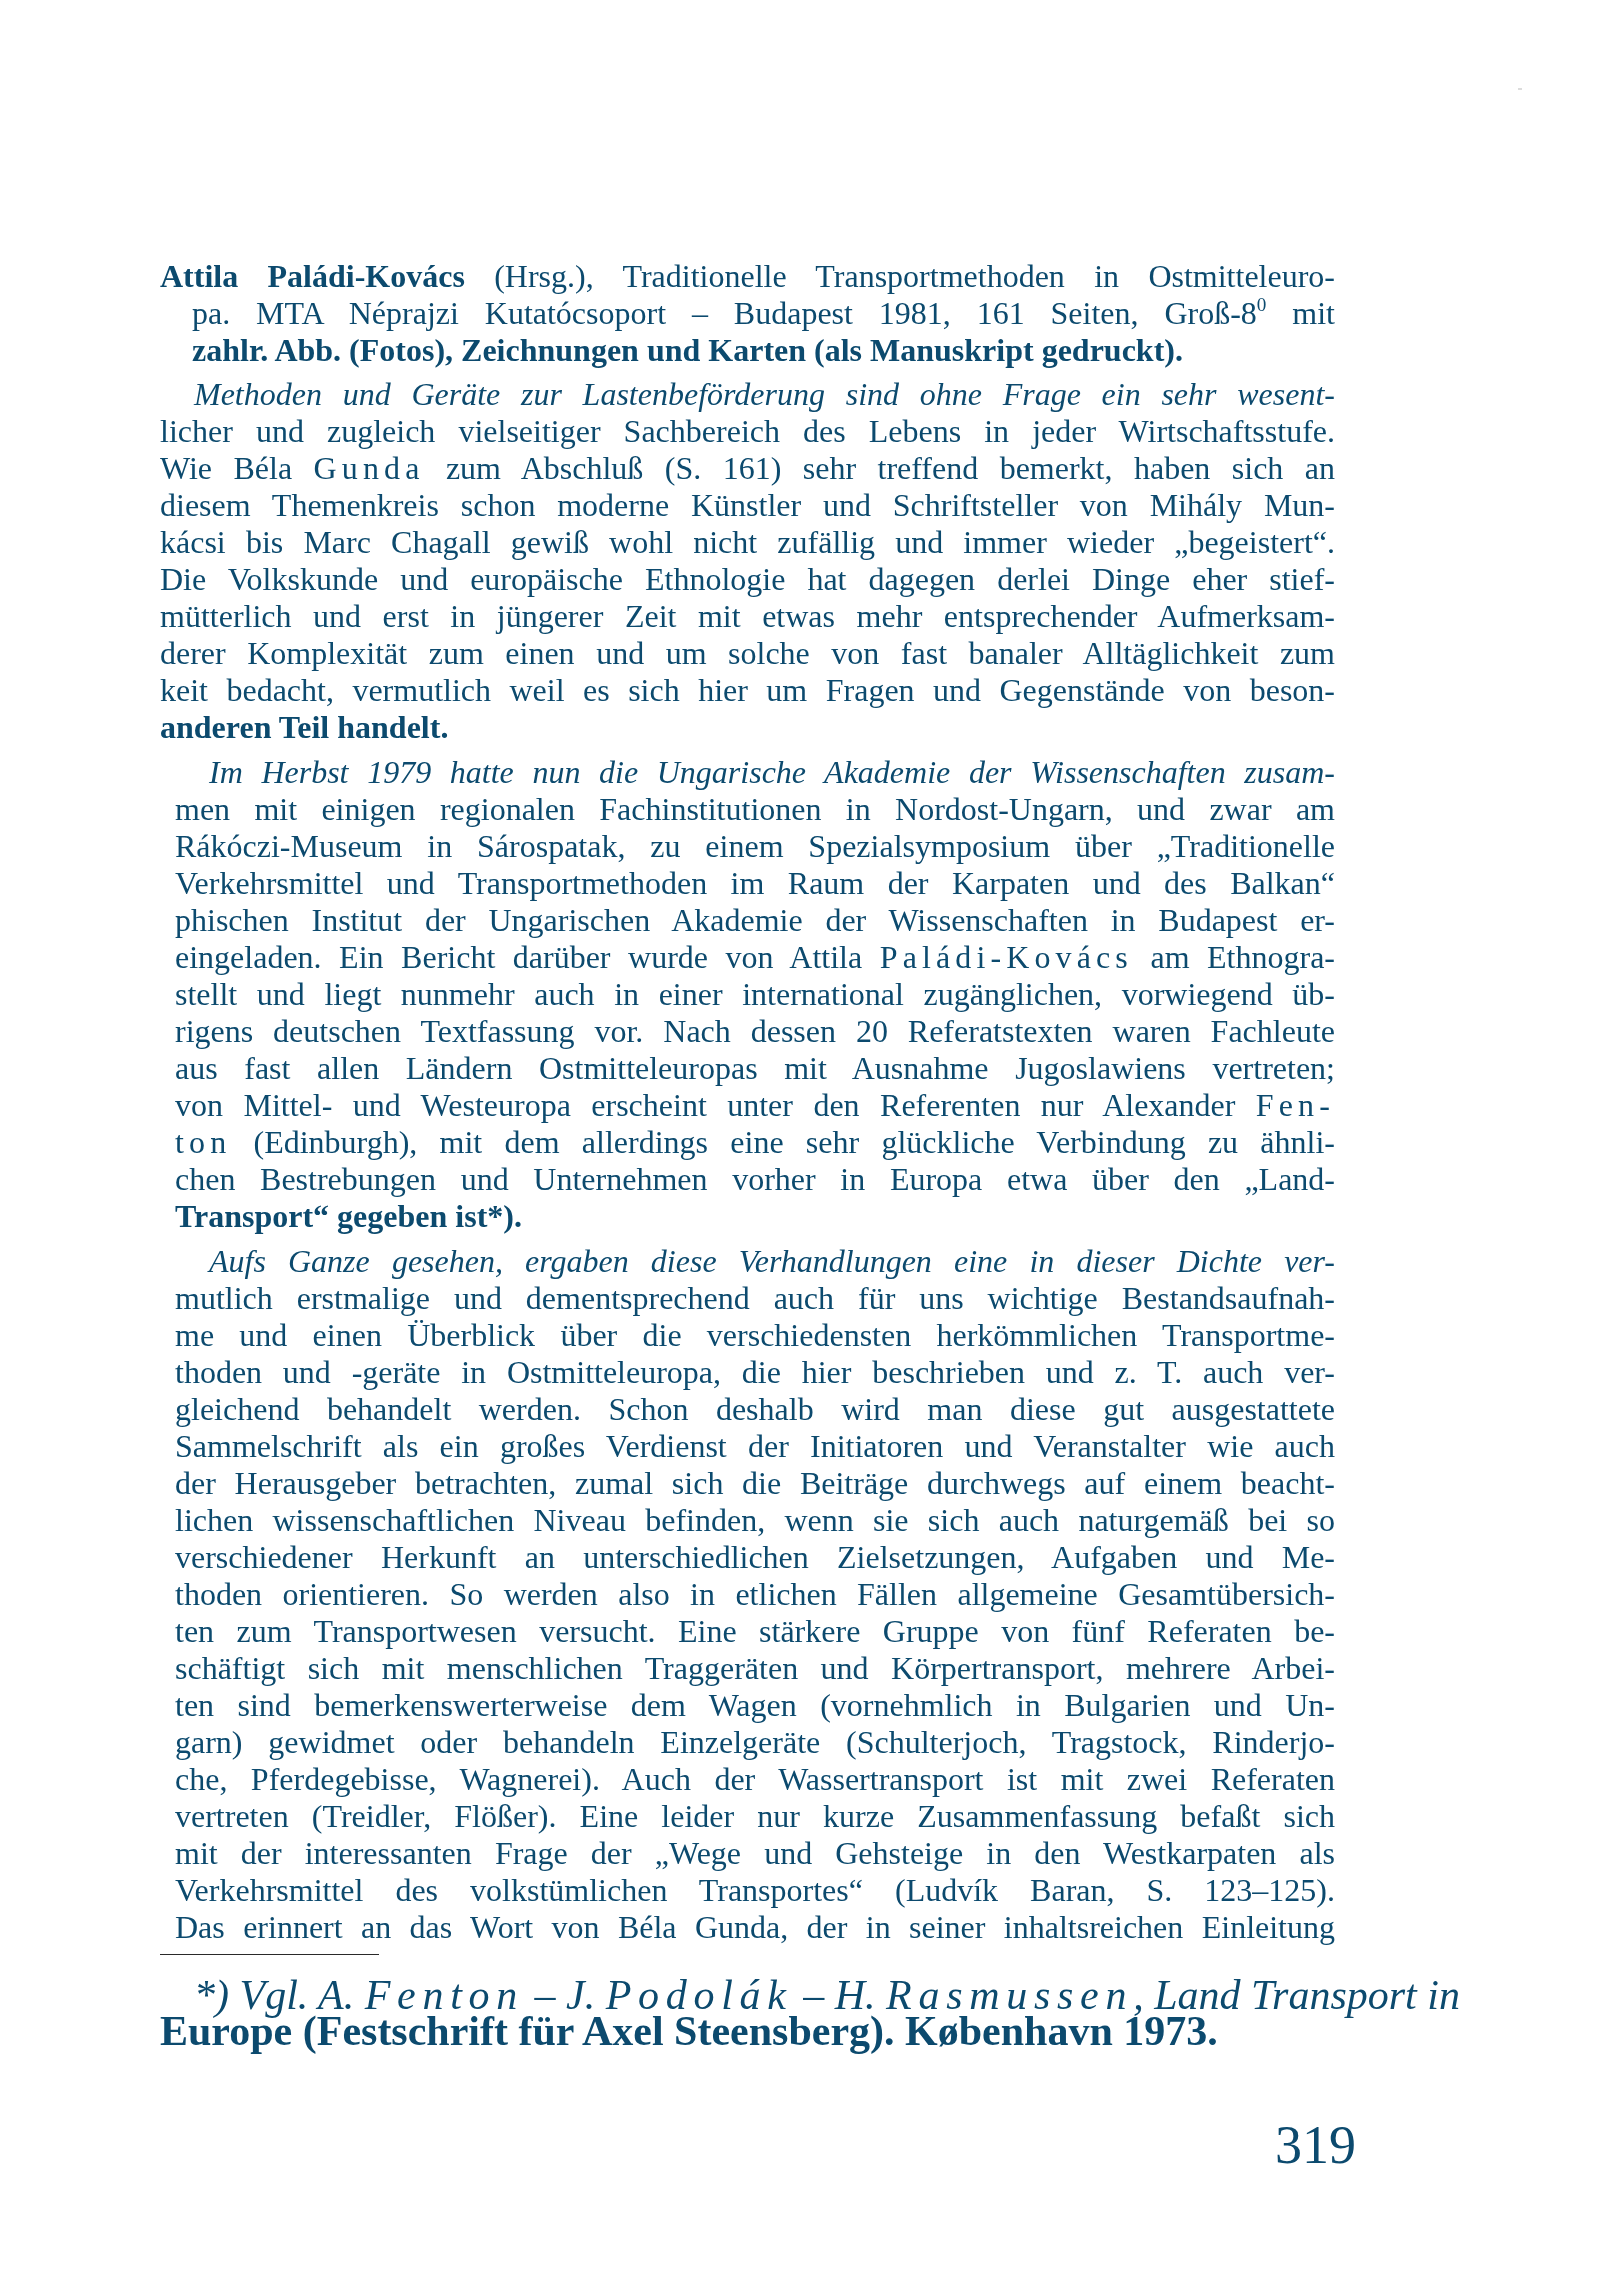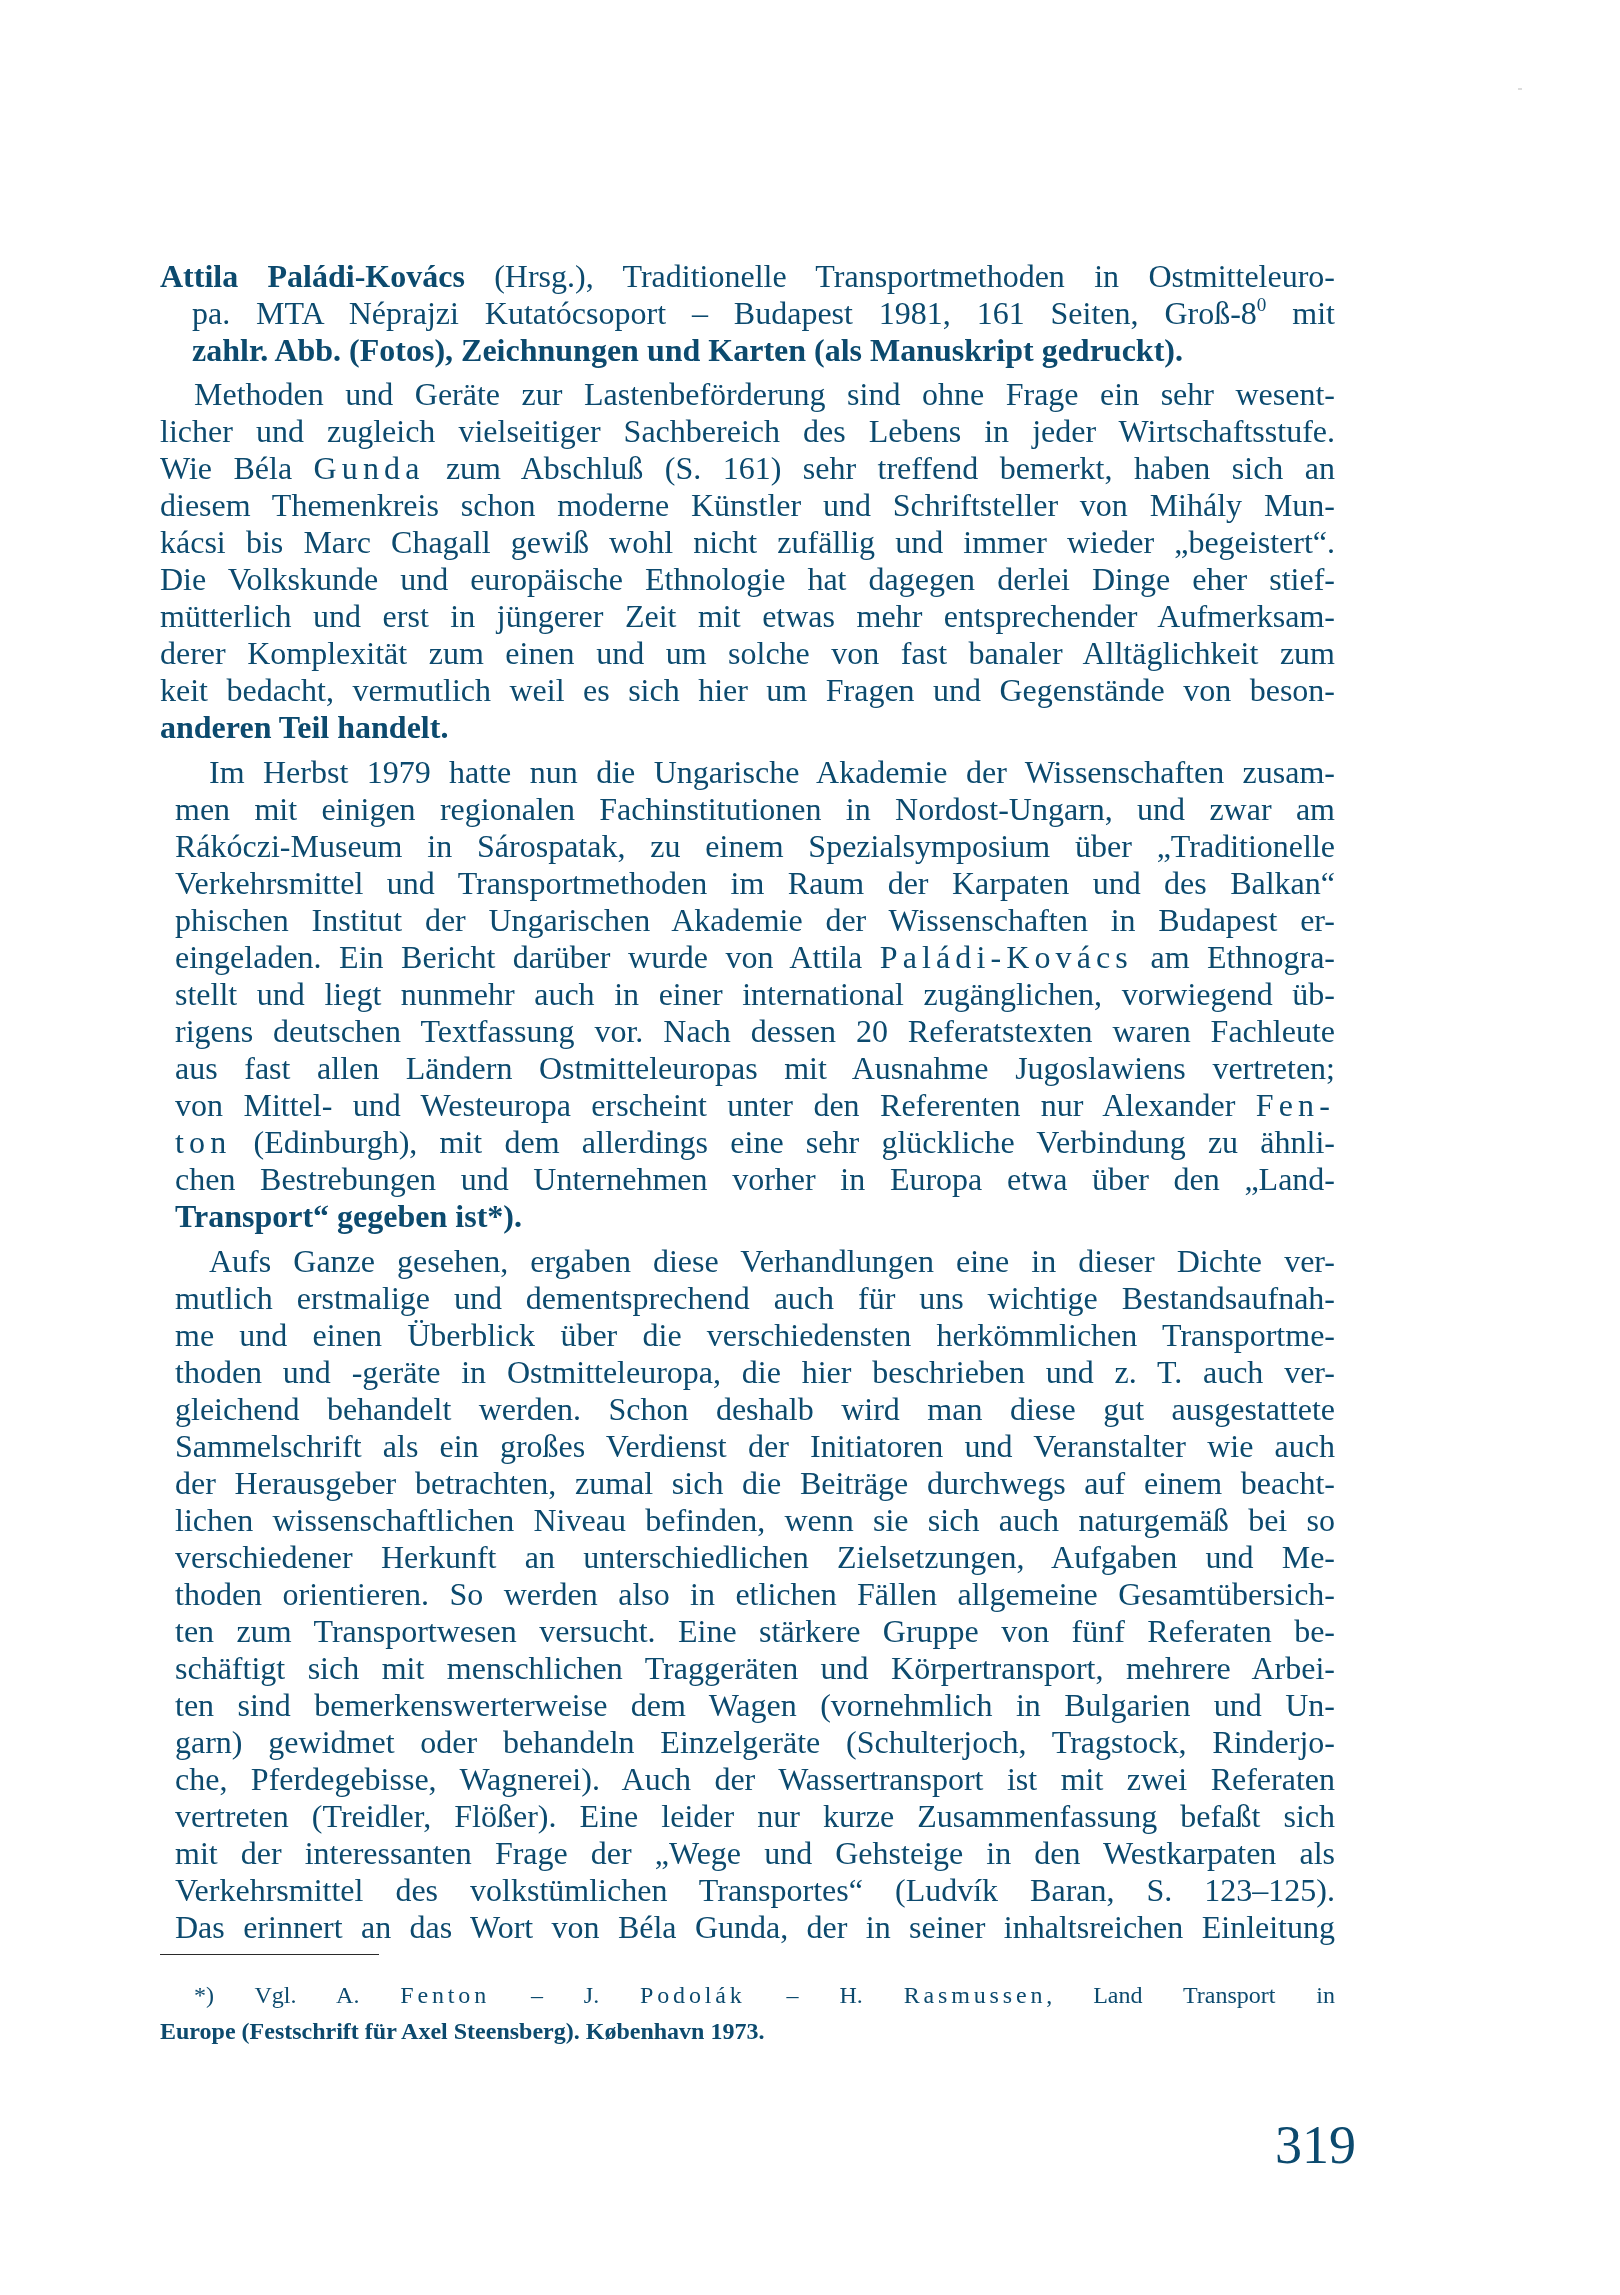--- a/index.html
+++ b/index.html
@@ -13,34 +13,34 @@
     position: absolute; left: 160px; width: 1175px;
     font-size: 32px;
   }
   .line {
     height: 37px; line-height: 37px;
     text-align: justify; text-align-last: justify;
     white-space: nowrap; overflow: visible;
     display: block;
   }
   .line.last { text-align-last: left; font-weight: bold; }
-  .line.indent { padding-left: 34px; }
+  .line.indent { padding-left: 34px; font-style: italic; }
   .heading-block .line.hang { padding-left: 32px; }
   .para { margin: 0; }
   .para + .para { margin-top: 7.8px; margin-left: 15px; }
   .bold { font-weight: bold; }
   .spaced { letter-spacing: 0.16em; }
   .sup { font-size: 0.6em; vertical-align: 0.7em; line-height: 0; }
   .footnote-rule {
     position: absolute; left: 160px; top: 1954px; width: 219px; height: 0;
     border-top: 1.6px solid #2a2a2a;
   }
   .footnote {
     position: absolute; left: 160px; top: 1977px; width: 1175px;
-    font-size: 24px;
+    font-size: 42px;
   }
   .footnote .line { height: 36px; line-height: 36px; }
   .page-number {
     position: absolute; left: 1275px; top: 2125px; width: 60px;
     font-size: 54px; line-height: 41px; text-align: left;
   }
   .speck {
     position: absolute; left: 1518px; top: 88px; width: 4px; height: 1.6px; background: #dcdcdc;
   }
 </style>

